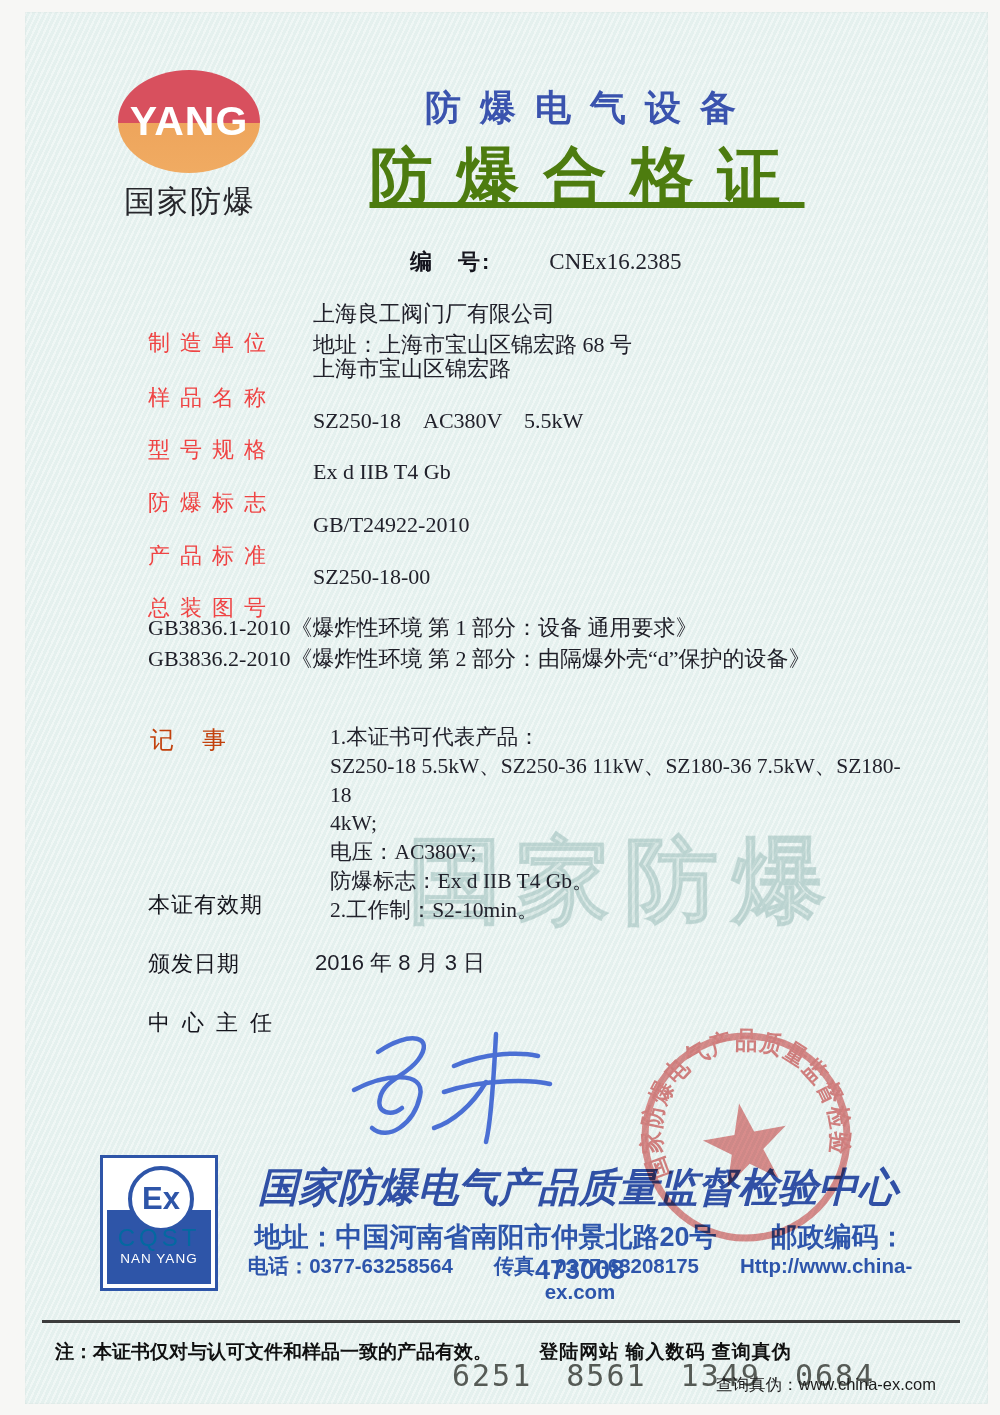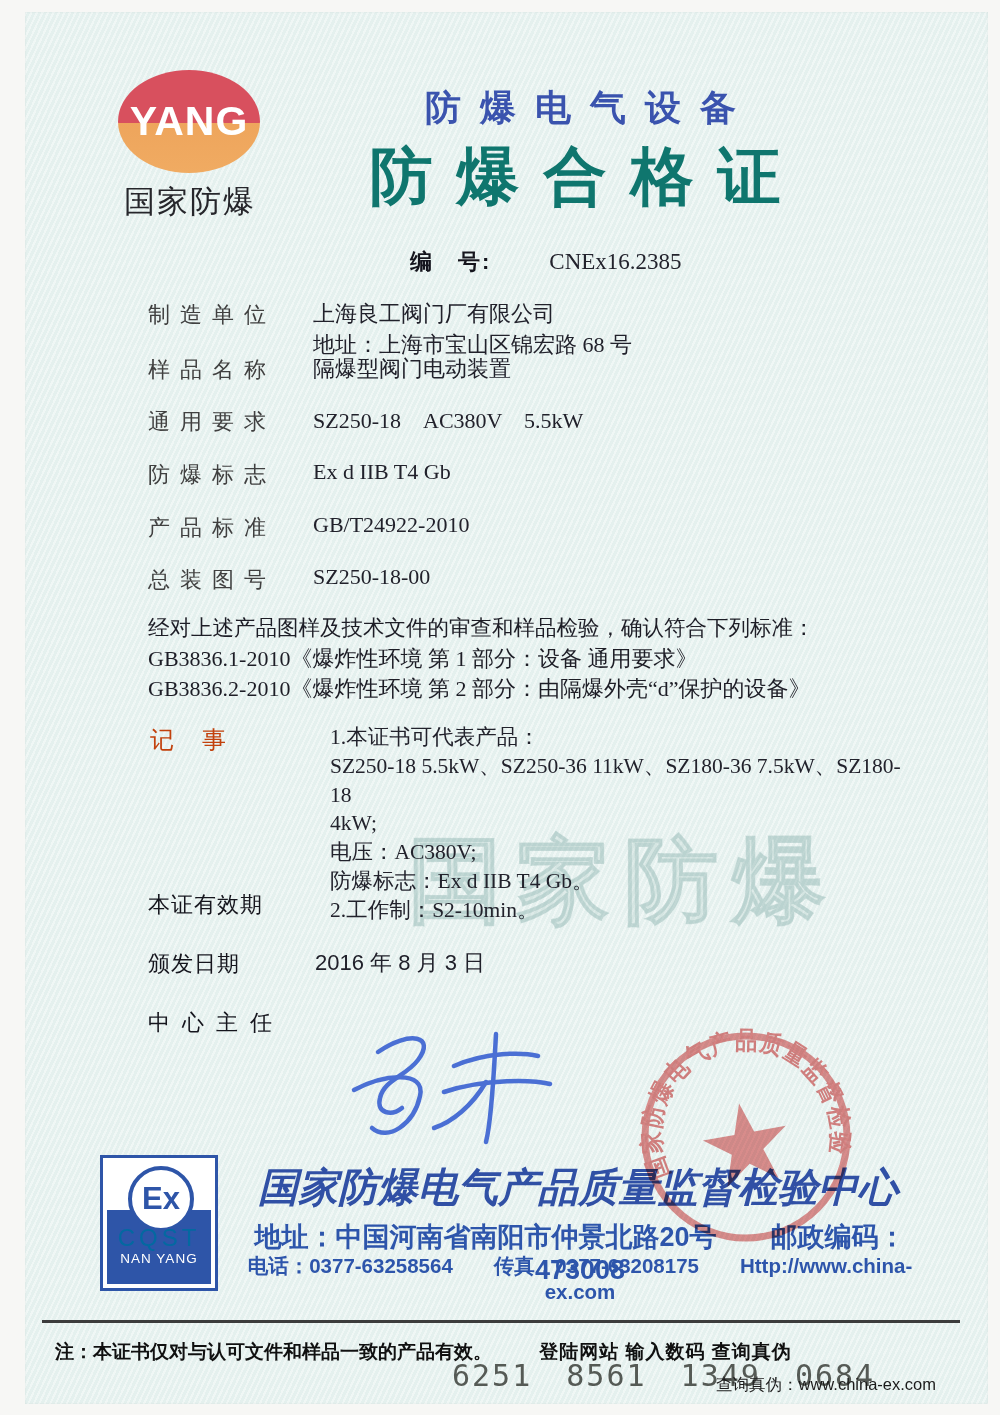--- a/index.html
+++ b/index.html
@@ -29,27 +29,27 @@
   }
   .cnex-logo span{
     color:#ffffff;font-weight:bold;font-size:41px;letter-spacing:1px;
     font-family:"Liberation Sans",sans-serif;
   }
   .cnex-caption{left:104px;top:181px;width:172px;text-align:center;
     font-size:31px;color:#26262b;letter-spacing:2px;}
   .hdr-sub{left:400px;top:84px;width:380px;text-align:center;
     font-size:36px;font-weight:bold;color:#3a53ae;letter-spacing:19px;}
   .hdr-title{left:352px;top:134px;width:470px;text-align:center;
-    font-size:63px;font-weight:bold;color:#0f766e;letter-spacing:24px;}
+    font-size:63px;font-weight:bold;color:#4d7c0f;letter-spacing:24px;text-decoration:underline;}
   .cert-line{left:410px;top:247px;display:flex;align-items:baseline;}
   .cert-label{font-size:22px;font-weight:bold;color:#15151d;letter-spacing:2px;}
   .cert-value{font-size:23px;color:#23232d;margin-left:58px;}
 
   
-  .flabel{left:148px;font-size:22px;color:#404040;letter-spacing:10px;white-space:nowrap;}
+  .flabel{left:148px;font-size:22px;color:#ef4444;letter-spacing:10px;white-space:nowrap;margin-top:28px;}
   .fvalue{left:313px;font-size:22px;color:#21212b;white-space:pre;}
   .tight{letter-spacing:1px;}
 
   .stdblock{left:148px;top:613px;line-height:30.5px;color:#1d1d26;}
   .stdblock .intro{font-size:21.5px;font-family:"Liberation Sans",sans-serif;}
   .stdblock .stdline{font-size:22px;font-family:"Liberation Serif",serif;}
 
   .notes-label{left:150px;top:724px;font-size:24px;color:#c2410c;letter-spacing:28px;}
   .notes{left:330px;top:723px;width:580px;line-height:28.8px;
     font-size:21.5px;color:#22222c;}
@@ -116,36 +116,35 @@
   <div class="abs cert-line">
     <span class="cert-label">编　号:</span>
     <span class="cert-value serif">CNEx16.2385</span>
   </div>
 
   <div class="abs flabel" style="top:300px">制造单位</div>
   <div class="abs fvalue serif" style="top:299px">上海良工阀门厂有限公司</div>
   <div class="abs fvalue serif" style="top:330px">地址：上海市宝山区锦宏路 68 号</div>
 
   <div class="abs flabel" style="top:355px">样品名称</div>
-  <div class="abs fvalue serif" style="top:354px">隔爆型阀门电动装置</div>
-
-  <div class="abs flabel" style="top:407px">通用要求</div>
+  <div class="abs fvalue serif" style="top:354px">上海市宝山区锦宏路</div>
+
+  <div class="abs flabel" style="top:407px">型号规格</div>
   <div class="abs fvalue serif" style="top:406px">SZ250-18　AC380V　5.5kW</div>
 
   <div class="abs flabel" style="top:460px">防爆标志</div>
   <div class="abs fvalue serif" style="top:459px">Ex d IIB T4 Gb</div>
 
   <div class="abs flabel" style="top:513px">产品标准</div>
   <div class="abs fvalue serif" style="top:512px">GB/T24922-2010</div>
 
   <div class="abs flabel" style="top:565px">总装图号</div>
   <div class="abs fvalue serif" style="top:564px">SZ250-18-00</div>
 
   <div class="abs stdblock">
-    <div class="intro">经对上述产品图样及技术文件的审查和样品检验，确认符合下列标准：</div>
     <div class="stdline">GB3836.1-2010《爆炸性环境 第 1 部分：设备 通用要求》</div>
     <div class="stdline">GB3836.2-2010《爆炸性环境 第 2 部分：由隔爆外壳“d”保护的设备》</div>
   </div>
 
   <div class="abs notes-label">记事</div>
   <div class="abs notes serif">
     <div>1.本证书可代表产品：</div>
     <div>SZ250-18 5.5kW、SZ250-36 11kW、SZ180-36 7.5kW、SZ180-18</div>
     <div>4kW;</div>
     <div>电压：AC380V;</div>

